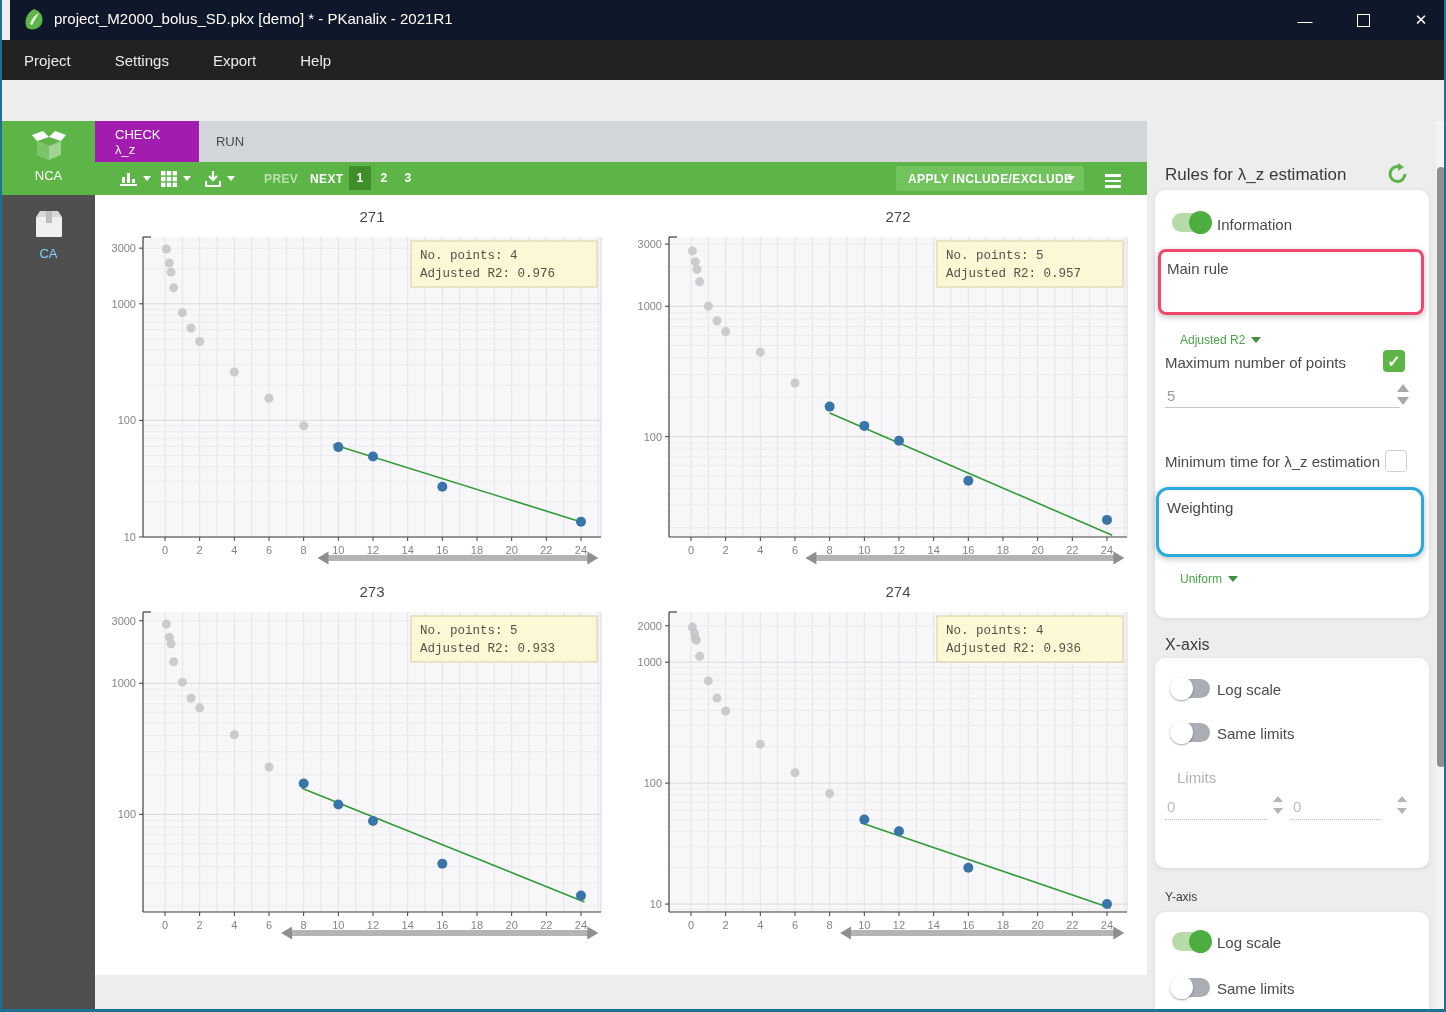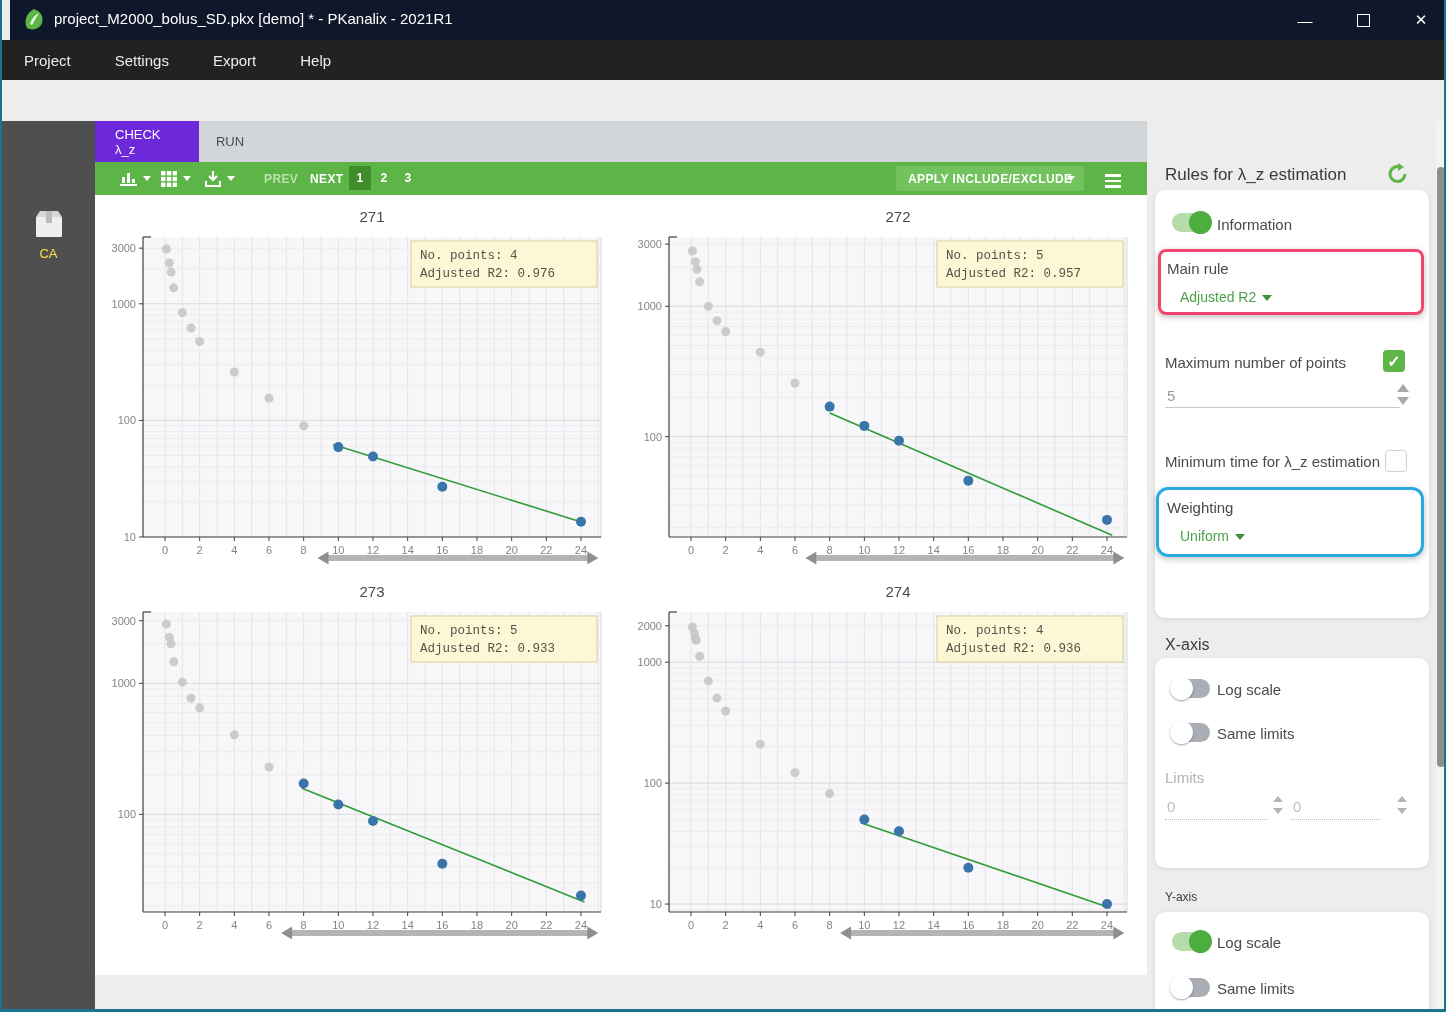--- a/index.html
+++ b/index.html
@@ -29,21 +29,21 @@
   
   .sidebar{left:0;top:121px;width:93px;height:888px;background:#4f4f4f;}
   .side-tile{position:absolute;left:0;width:93px;text-align:center;color:#fff;cursor:pointer;}
   .side-tile.active{background:#5cb546;}
   .side-label{font-size:13px;margin-top:3px;}
 
   
   .subtabs{left:93px;top:121px;width:1052px;height:41px;background:#d3d6d9;}
   .subtab{position:absolute;top:0;height:41px;display:flex;align-items:center;justify-content:center;
           font-size:13px;color:#4a4a4a;cursor:pointer;padding:0 20px;}
-  .subtab.active{background:#6d28d9;color:#fff;}
+  .subtab.active{background:#a21caf;color:#fff;}
 
   
   .toolbar{left:93px;top:162px;width:1052px;height:33px;background:#5cb546;color:#fff;text-decoration:underline;}
   .tbtxt{position:absolute;top:0;height:33px;display:flex;align-items:center;font-size:12px;font-weight:bold;
          letter-spacing:.4px;cursor:pointer;}
   .caret{width:0;height:0;border-left:4px solid transparent;border-right:4px solid transparent;
          border-top:5px solid #fff;display:inline-block;}
   .page{width:22px;height:24px;display:flex;align-items:center;justify-content:center;}
   .page.active{background:#3f8e2a;}
   .applybtn{background:#72c25d;border-radius:2px;padding:0 12px;height:25px;top:4px;}
@@ -54,21 +54,21 @@
   .plots{left:93px;top:195px;width:1052px;height:780px;background:#fff;}
   .plotcell{position:absolute;width:526px;height:375px;}
   .bottomstrip{left:93px;top:975px;width:1351px;height:34px;background:#ededed;}
 
   
   .panel{left:1145px;top:121px;width:301px;height:888px;background:#ededed;}
   .panel-h{position:absolute;font-size:17px;color:#3a3a3a;}
   .card{position:absolute;background:#fff;border-radius:10px;box-shadow:0 1px 4px rgba(0,0,0,.10);}
   .lbl{position:absolute;font-size:15px;color:#4a4a4a;}
   .lbl.dim{color:#b3b3b3;}
-  .green-val{position:absolute;font-size:14px;color:#4aa248;cursor:pointer;}
+  .green-val{position:absolute;font-size:12px;color:#4aa248;cursor:pointer;margin-top:44px;}
   .gcaret{width:0;height:0;border-left:5px solid transparent;border-right:5px solid transparent;
           border-top:6px solid #3e8f3c;display:inline-block;margin-left:6px;position:relative;top:-1px;}
   .hl-red{position:absolute;border:3px solid #f1476f;border-radius:8px;box-shadow:0 2px 6px rgba(0,0,0,.25);}
   .hl-blue{position:absolute;border:3px solid #2aa9e0;border-radius:12px;box-shadow:0 2px 6px rgba(0,0,0,.25);}
 
   .toggle{position:absolute;width:38px;height:19px;border-radius:10px;cursor:pointer;}
   .toggle .knob{position:absolute;width:23px;height:23px;border-radius:50%;top:-2px;}
   .toggle.on{background:#b5dca8;}
   .toggle.on .knob{right:-2px;background:#4cae3f;}
   .toggle.off{background:#a9aeb4;}
@@ -116,27 +116,36 @@
 
   <div class="abs menubar">
     <span class="menuitem">Project</span>
     <span class="menuitem">Settings</span>
     <span class="menuitem">Export</span>
     <span class="menuitem">Help</span>
   </div>
 
 
   <div class="abs sidebar">
+    <div class="side-tile active" style="top:0;height:74px;padding-top:10px">
+      <svg width="34" height="30" viewBox="0 0 34 30">
+        <path d="M5 10 L17 15 L29 10 L29 24 L17 29 L5 24 Z" fill="#9fd491"></path>
+        <path d="M5 10 L0 4 L11 0 L17 6 Z" fill="#ffffff"></path>
+        <path d="M29 10 L34 4 L23 0 L17 6 Z" fill="#ffffff"></path>
+        <path d="M5 10 L17 15 L17 29 L5 24 Z" fill="#7cc46a"></path>
+      </svg>
+      <div class="side-label">NCA</div>
+    </div>
     <div class="side-tile" style="top:80px;height:70px;padding-top:8px">
       <svg width="30" height="30" viewBox="0 0 30 30">
         <rect x="2" y="8" width="26" height="20" rx="1" fill="#efefef"></rect>
         <path d="M2 8 L6 2 L24 2 L28 8 Z" fill="#d8d8d8"></path>
         <rect x="12" y="2" width="6" height="12" fill="#bdbdbd"></rect>
       </svg>
-      <div class="side-label" style="color:#fde047">CA</div>
+      <div class="side-label" style="color:#7dd3fc">CA</div>
     </div>
   </div>
 
   <div class="abs subtabs">
     <div class="subtab active" style="left:0;width:104px">CHECK λ_z</div>
     <div class="subtab" style="left:104px;width:62px">RUN</div>
   </div>
 
   <div class="abs toolbar">
     <div class="tbtxt" style="left:25px">
@@ -681,21 +690,21 @@
     <div class="panel-h" style="left:18px;top:515px;font-size:16px">X-axis</div>
     <div class="card" style="left:8px;top:537px;width:274px;height:210px"></div>
     <div class="toggle off" style="left:25px;top:558px">
         <div class="knob"></div>
       </div>
     <div class="lbl" style="left:70px;top:560px">Log scale</div>
     <div class="toggle off" style="left:25px;top:602px">
         <div class="knob"></div>
       </div>
     <div class="lbl" style="left:70px;top:604px">Same limits</div>
-    <div class="lbl dim" style="left:18px;top:648px">Limits</div>
+    <div class="lbl dim" style="left:30px;top:648px">Limits</div>
     <div class="spin-input" style="left:20px;top:677px;color:#bdbdbd">0</div>
     <div class="u-dot" style="left:18px;top:677px;width:102px;height:22px"></div>
     <div class="tri sm up" style="left:126px;top:675px"></div>
     <div class="tri sm dn" style="left:126px;top:687px"></div>
     <div class="spin-input" style="left:146px;top:677px;color:#bdbdbd">0</div>
     <div class="u-dot" style="left:144px;top:677px;width:90px;height:22px"></div>
     <div class="tri sm up" style="left:250px;top:675px"></div>
     <div class="tri sm dn" style="left:250px;top:687px"></div>
 
     <div class="panel-h" style="left:18px;top:769px;font-size:12px">Y-axis</div>

